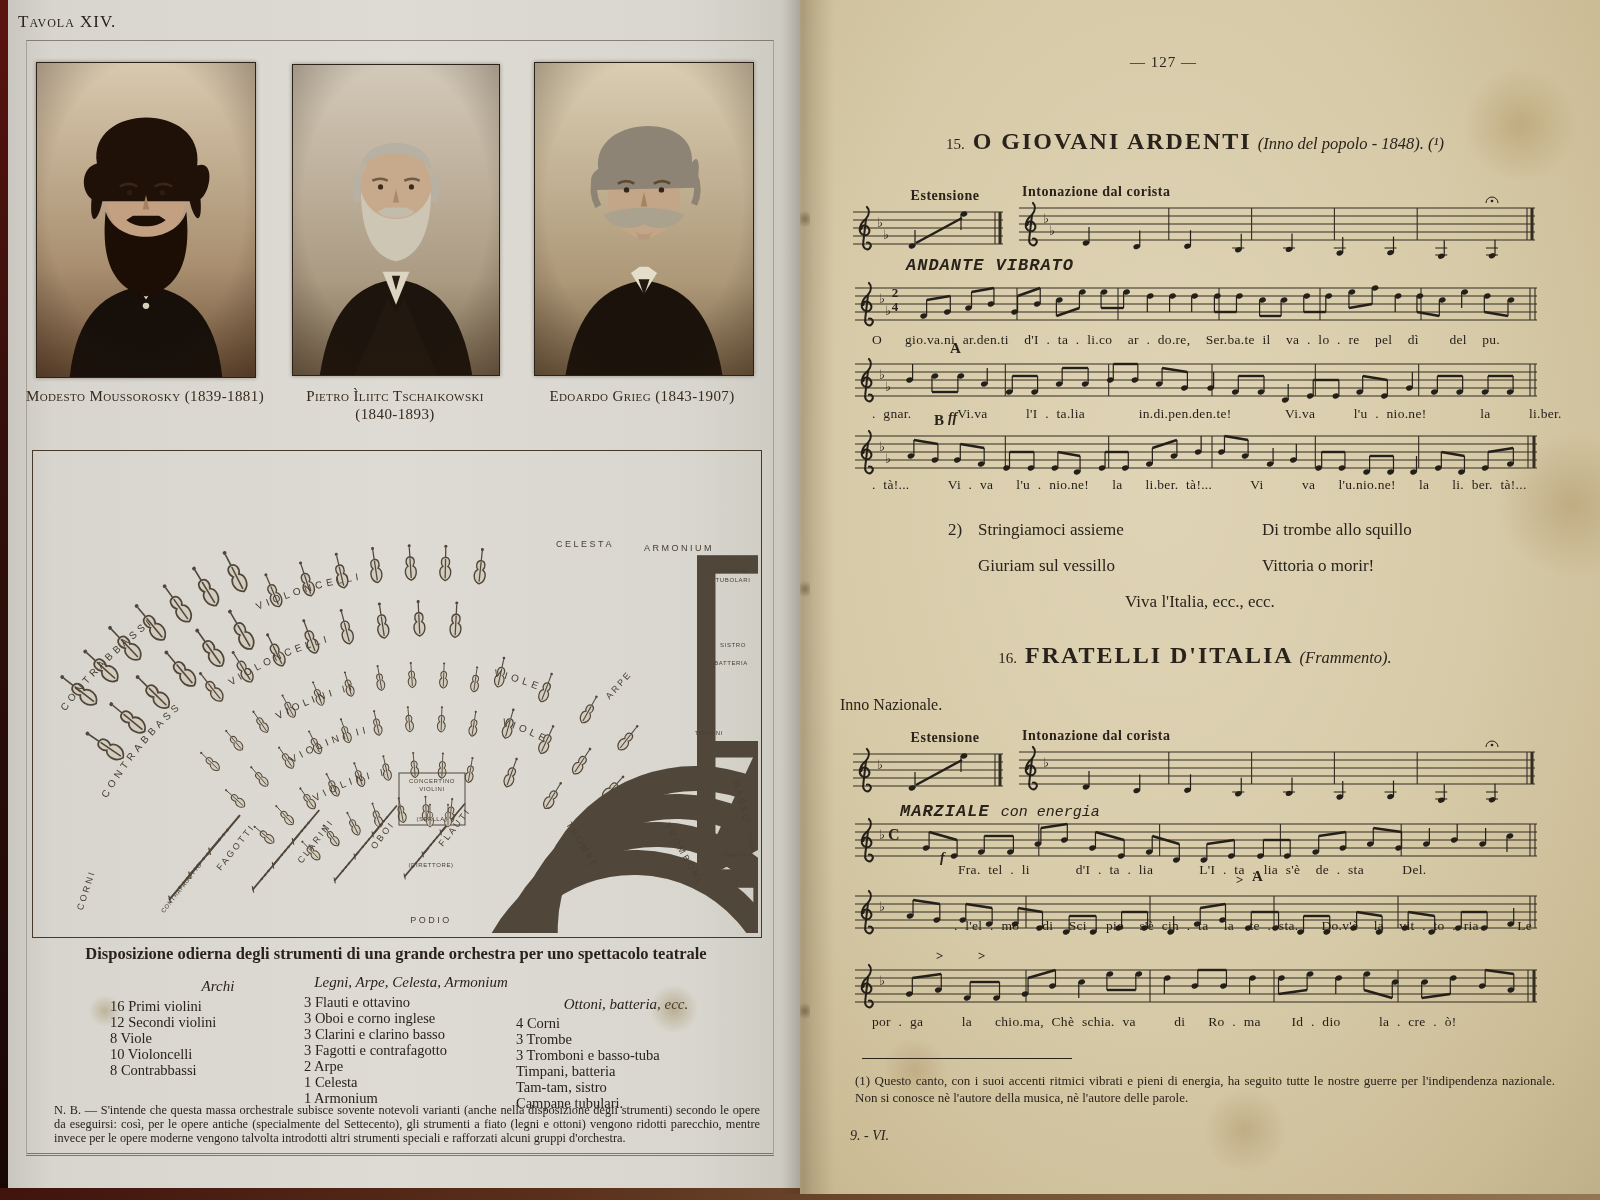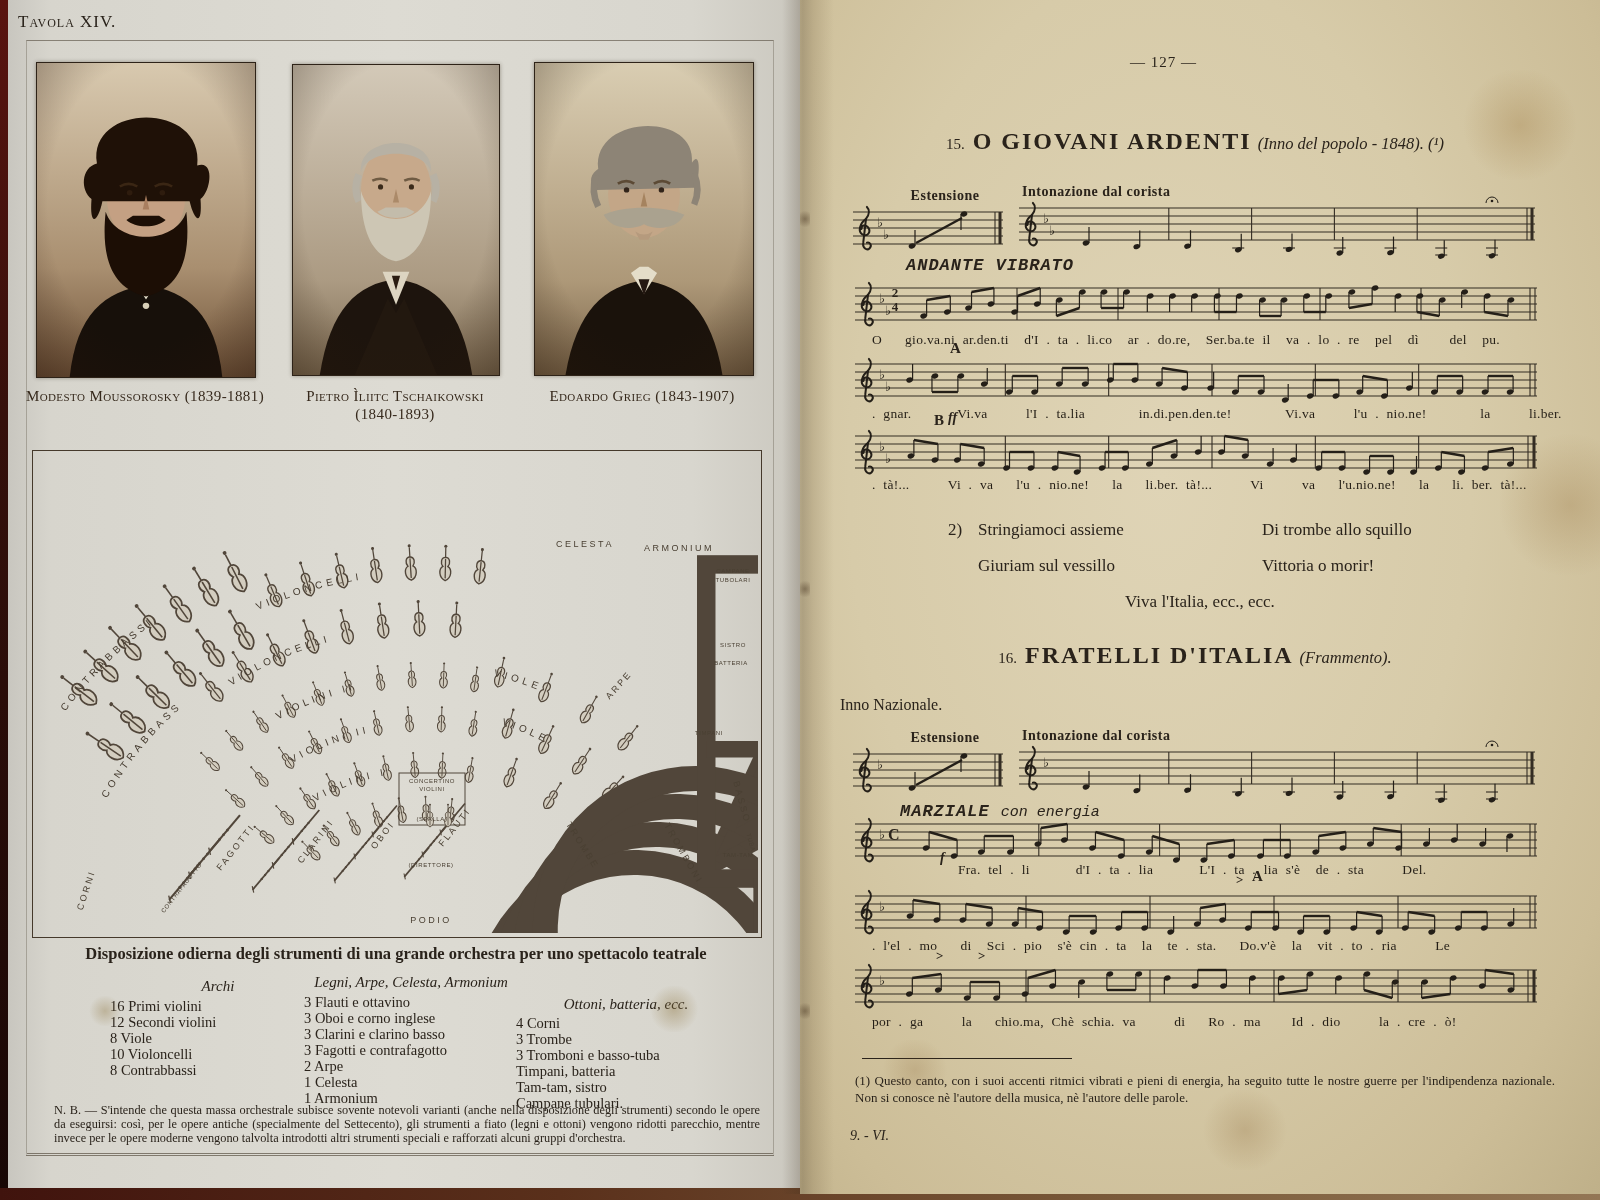--- a/index.html
+++ b/index.html
@@ -1047,21 +1047,21 @@
         <line x1="580.651287731917" y1="48" x2="580.651287731917" y2="32" class="stem"></line>
         <line x1="554.1657020216403" y1="28" x2="580.651287731917" y2="32" class="beam"></line>
         <ellipse cx="604.2602216782777" cy="44" rx="3.4" ry="2.5" transform="rotate(-18 604.2602216782777 44)" class="nh"></ellipse>
         <line x1="607.2602216782777" y1="44" x2="607.2602216782777" y2="28" class="stem"></line>
         <ellipse cx="630.1260421068772" cy="44" rx="3.4" ry="2.5" transform="rotate(-18 630.1260421068772 44)" class="nh"></ellipse>
         <line x1="633.1260421068772" y1="44" x2="633.1260421068772" y2="28" class="stem"></line>
         <line x1="607.2602216782777" y1="28" x2="633.1260421068772" y2="28" class="beam"></line>
         <ellipse cx="656.6957561969757" cy="40" rx="3.4" ry="2.5" transform="rotate(-18 656.6957561969757 40)" class="nh"></ellipse>
         <line x1="659.6957561969757" y1="40" x2="659.6957561969757" y2="24" class="stem"></line>
       </svg>
-    <div class="lbl lyrics" style="left:72px;top:938px;width:660px;">. l'el . mo   di  Sci . pio  s'è cin . ta  la  te . sta.   Do.v'è  la  vit . to . ria     Le</div>
+    <div class="lbl lyrics" style="left:72px;top:918px;width:660px;text-align:right;">. l'el . mo   di  Sci . pio  s'è cin . ta  la  te . sta.   Do.v'è  la  vit . to . ria     Le</div>
 
     <div class="lbl accent" style="left:136px;top:948px;">&gt;</div>
     <div class="lbl accent" style="left:178px;top:948px;">&gt;</div>
     <svg class="staff" width="684" height="60" style="position:absolute;left:54px;top:958px;">
         <line x1="1" y1="12" x2="683" y2="12" class="sl"></line>
         <line x1="1" y1="20" x2="683" y2="20" class="sl"></line>
         <line x1="1" y1="28" x2="683" y2="28" class="sl"></line>
         <line x1="1" y1="36" x2="683" y2="36" class="sl"></line>
         <line x1="1" y1="44" x2="683" y2="44" class="sl"></line>
         <use href="#gclef" x="3" y="2" width="22" height="52"></use>

